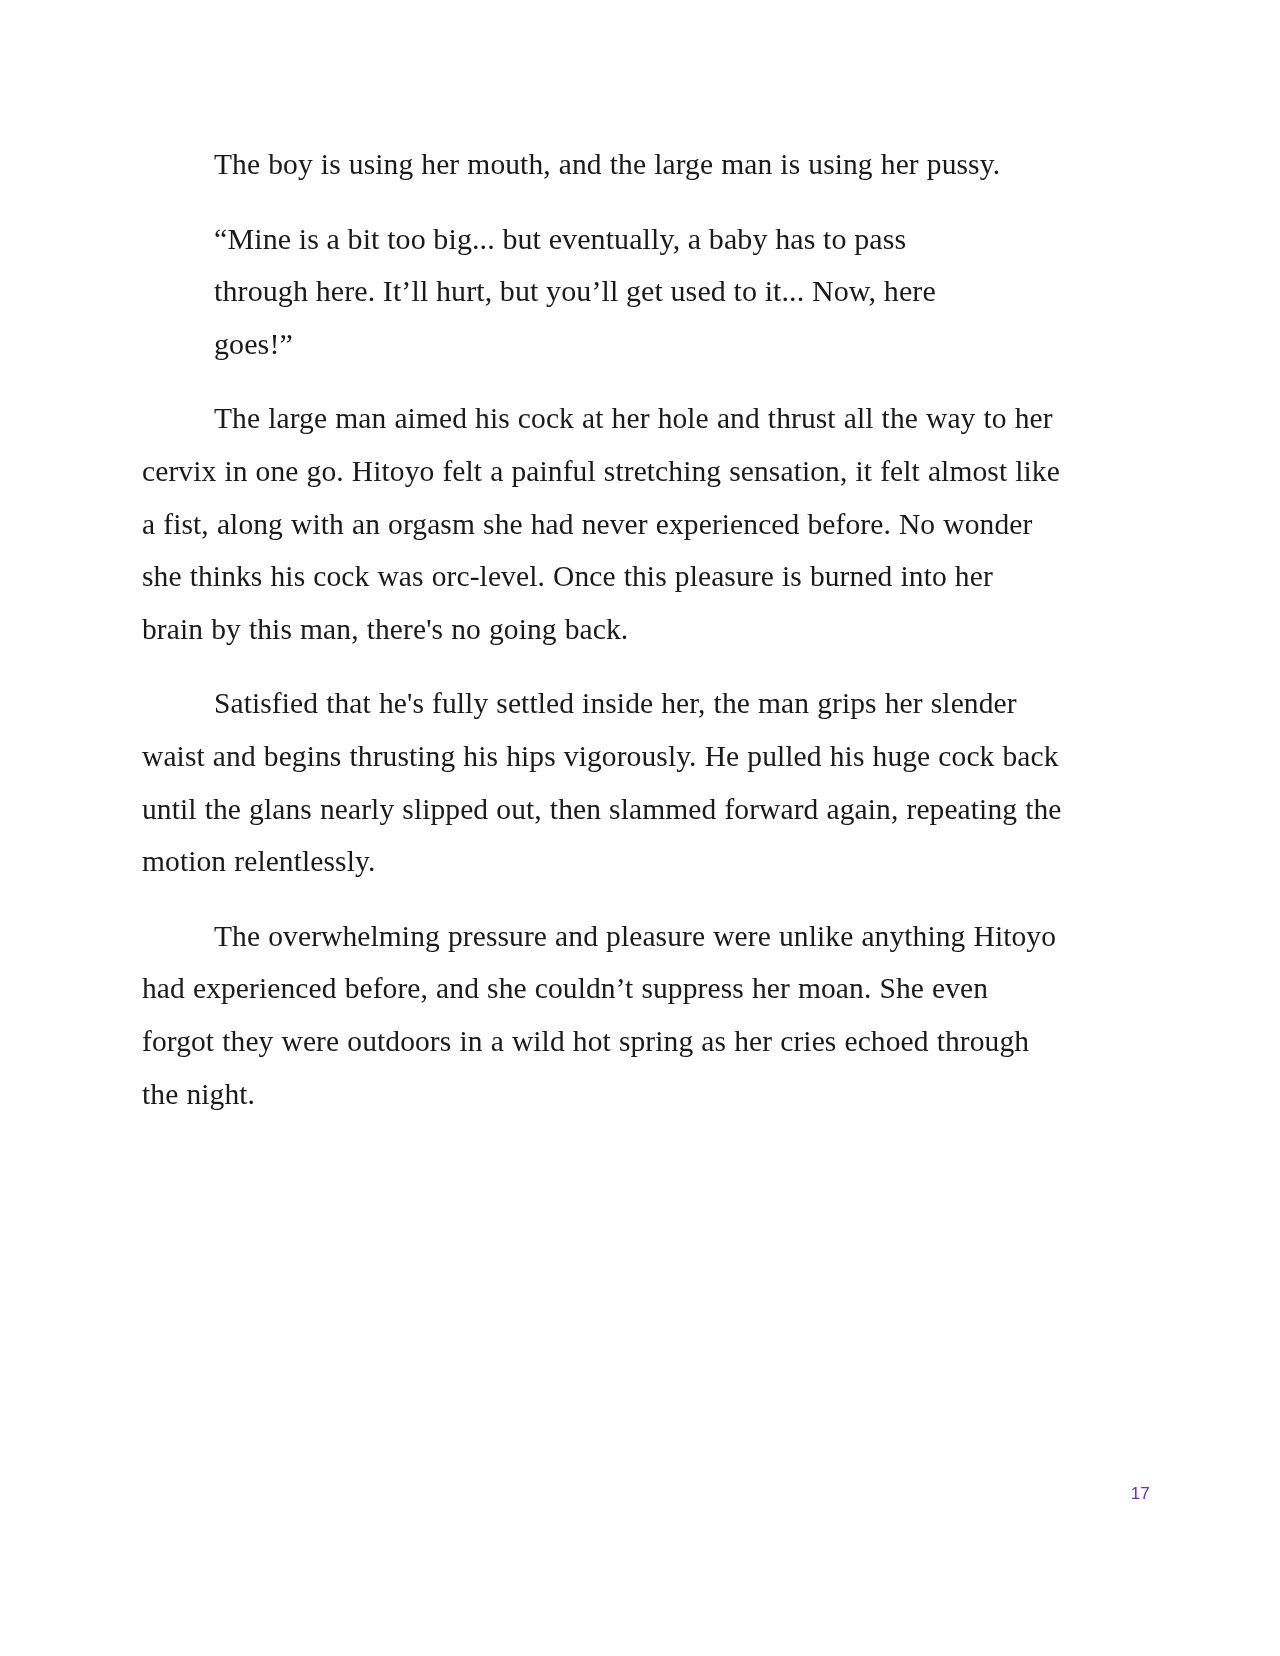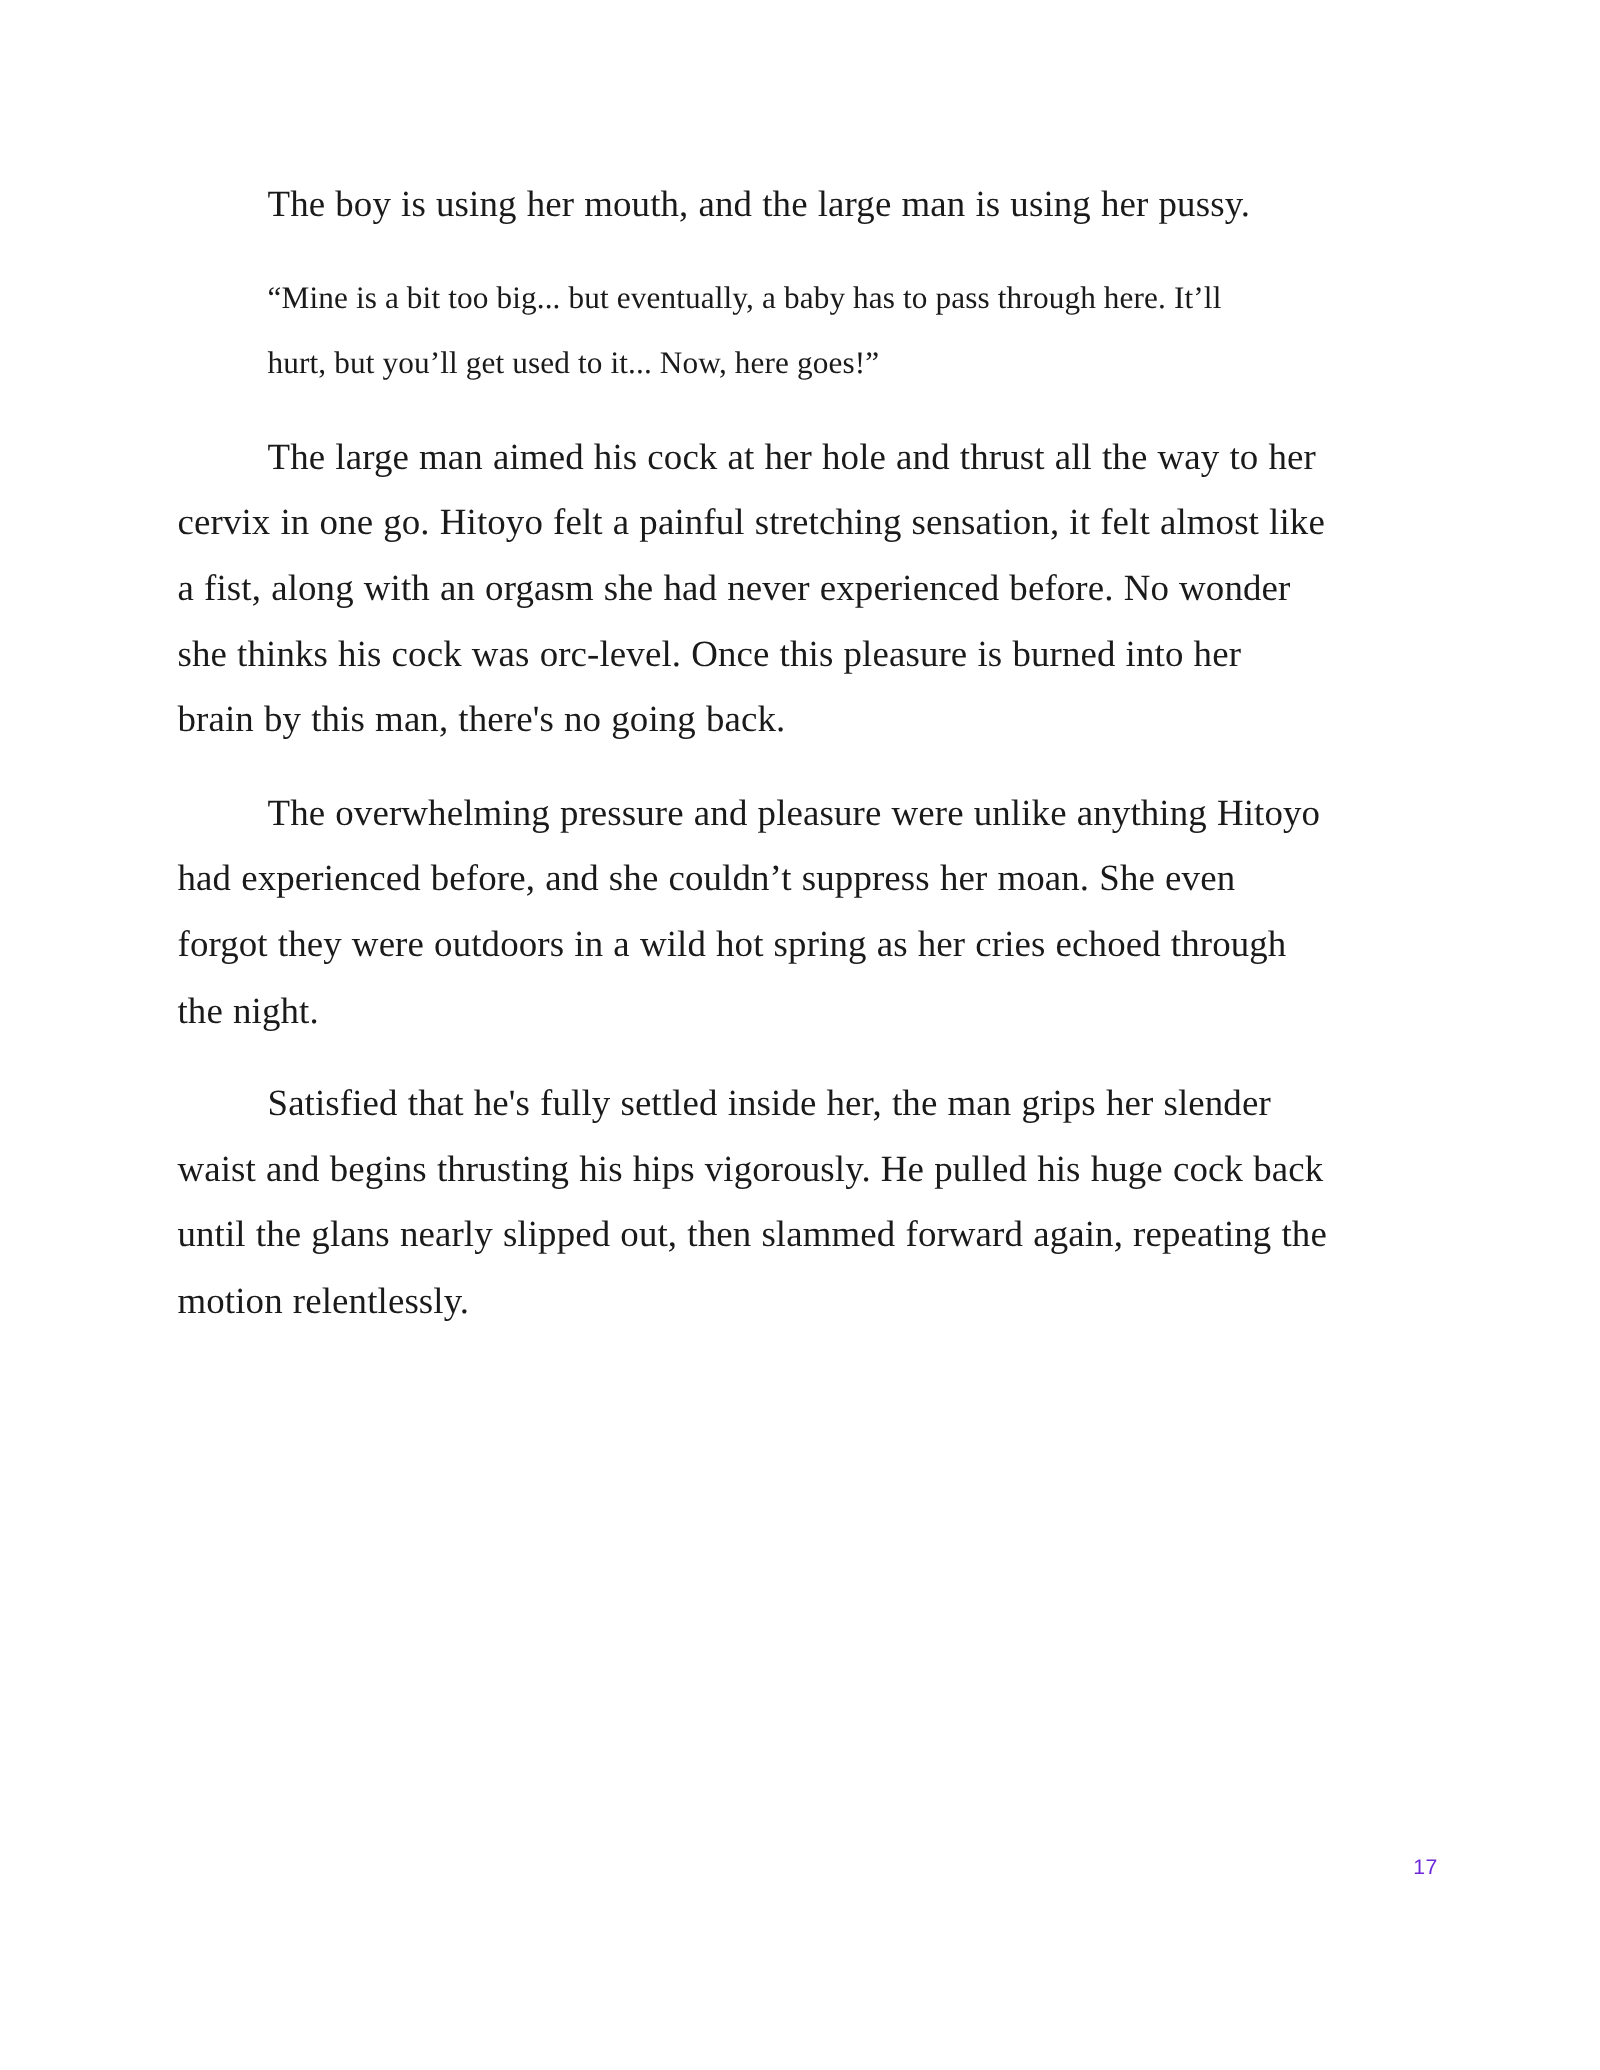--- a/index.html
+++ b/index.html
@@ -34,21 +34,21 @@
     text-indent: 72px;
     text-align: left;
     letter-spacing: 0.1px;
     word-spacing: 0.6px;
     -webkit-font-smoothing: antialiased;
   }
   
   p.quote-par {
     margin: 0 0 22px 0;
     padding-left: 72px;
-    font-size: 25px;
+    font-size: 30px;
     line-height: 52.6px;
     text-indent: 0;
     width: 860px;
     box-sizing: border-box;
     letter-spacing: 0.1px;
   }
   p.shout-par {
     margin: 0 0 26px 0;
     padding-left: 72px;
     font-size: 29.5px;
@@ -78,21 +78,21 @@
 
   <div class="text-column">
 
     <p class="body-par">The boy is using her mouth, and the large man is using her pussy.</p>
 
     <p class="quote-par gap-after-quote">“Mine is a bit too big... but eventually, a baby has to pass through here. It’ll hurt, but you’ll get used to it... Now, here goes!”</p>
 
 
     <p class="body-par">The large man aimed his cock at her hole and thrust all the way to her cervix in one go. Hitoyo felt a painful stretching sensation, it felt almost like a fist, along with an orgasm she had never experienced before. No wonder she thinks his cock was orc-level. Once this pleasure is burned into her brain by this man, there's no going back.</p>
 
+    <p class="body-par">Satisfied that he's fully settled inside her, the man grips her slender waist and begins thrusting his hips vigorously. He pulled his huge cock back until the glans nearly slipped out, then slammed forward again, repeating the motion relentlessly.</p>
+
     <p class="body-par">The overwhelming pressure and pleasure were unlike anything Hitoyo had experienced before, and she couldn’t suppress her moan. She even forgot they were outdoors in a wild hot spring as her cries echoed through the night.</p>
-
-    <p class="body-par">Satisfied that he's fully settled inside her, the man grips her slender waist and begins thrusting his hips vigorously. He pulled his huge cock back until the glans nearly slipped out, then slammed forward again, repeating the motion relentlessly.</p>
 
   </div>
 
   <div class="page-number">17</div>
 
 </div>
 
 </body></html>

